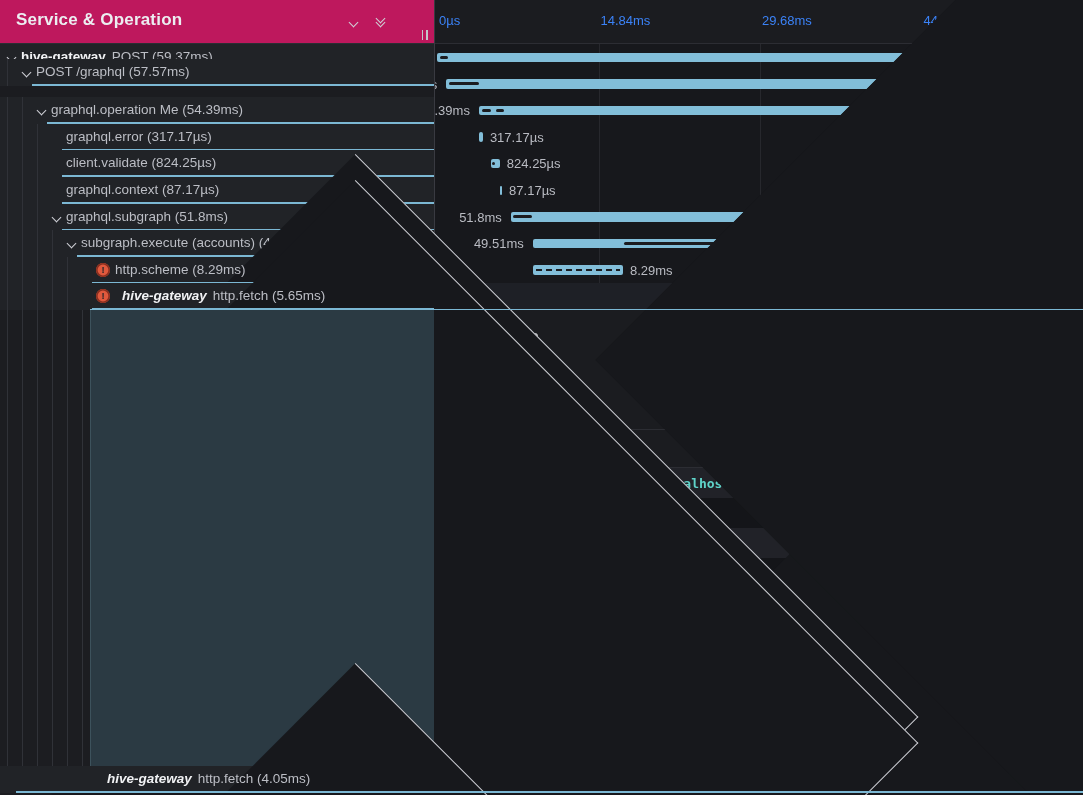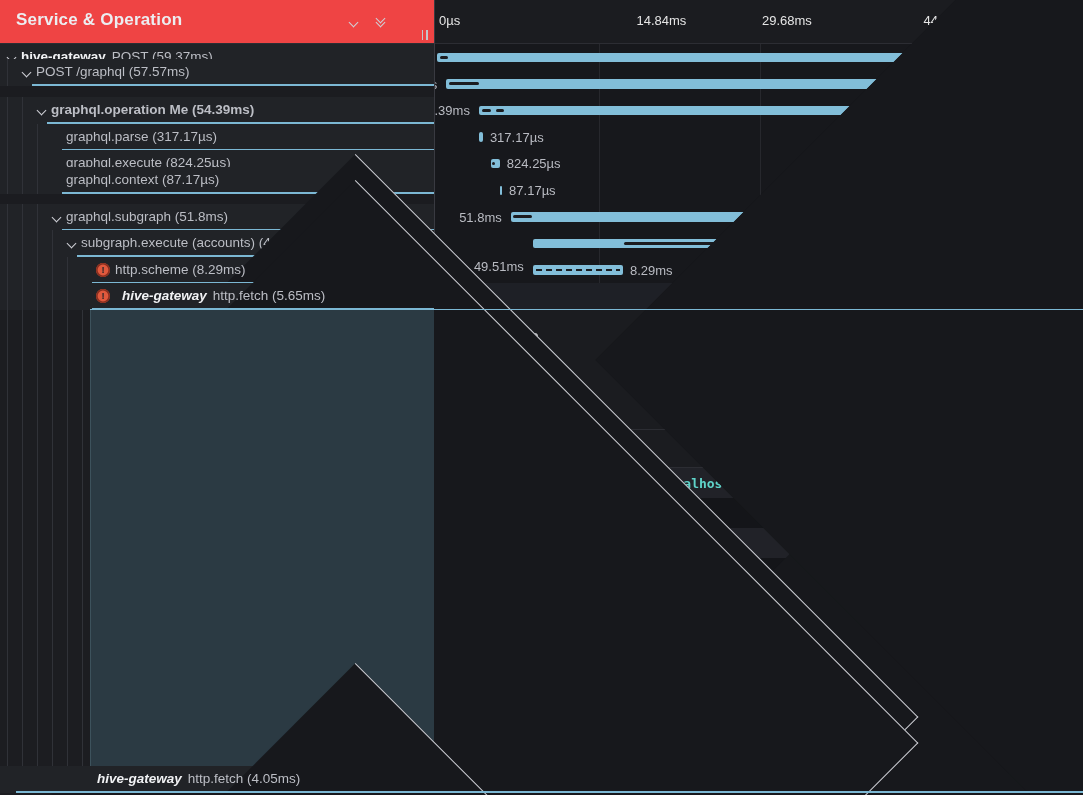--- a/index.html
+++ b/index.html
@@ -1,21 +1,21 @@
 <!DOCTYPE html>
 <html><head>
 <meta charset="utf-8">
 <style>
   html,body{margin:0;padding:0;background:#0e0f12;}
   .app{position:relative;width:1083px;height:795px;background:#17181c;overflow:hidden;
        font-family:"Liberation Sans",sans-serif;-webkit-font-smoothing:antialiased;}
 
   
   .left{position:absolute;left:0;top:0;width:434px;height:795px;background:#1b1c20;border-right:1px solid #393a41;z-index:3;}
-  .left-header{position:absolute;left:0;top:0;width:434px;height:43px;background:#ef4444;border-bottom:1px solid #2c2d33;}
+  .left-header{position:absolute;left:0;top:0;width:434px;height:43px;background:#be185d;border-bottom:1px solid #2c2d33;}
   .lh-title{position:absolute;left:16px;top:10px;font-size:17px;font-weight:bold;color:#eceef1;letter-spacing:.2px;}
   .lh-icons{position:absolute;right:30px;top:14px;display:flex;gap:20px;align-items:center;height:16px;}
   .chev{display:inline-block;width:6px;height:6px;border-right:1.7px solid #cfd0d6;border-bottom:1.7px solid #cfd0d6;}
   .chev.down{transform:rotate(45deg);}
   .chev.right{transform:rotate(-45deg);}
   .dbl-down{display:flex;flex-direction:column;gap:0px;}
   .dbl-down .chev{margin-top:-3px;}
   .dbl-right{display:flex;}
   .dbl-right .chev{margin-left:-3px;}
   .resize-handle{position:absolute;right:6px;bottom:3px;display:flex;gap:3px;}
@@ -32,21 +32,21 @@
             text-align:center;line-height:14px;}
   .gutter{position:absolute;left:0;top:310px;width:90px;height:482px;background:#1c1d21;}
   .sel-block{position:absolute;left:90px;top:310px;width:344px;height:456px;background:#2b3a43;
              border-left:1px solid #3d525c;box-sizing:border-box;}
   .bottom-row-left{position:absolute;left:76px;top:766px;width:358px;height:25.5px;background:#212327;}
 
   
   .right{position:absolute;left:435px;top:0;width:648px;height:795px;background:#17181c;overflow:hidden;}
   .gridline{position:absolute;top:0;bottom:0;width:1px;background:#27282d;z-index:0;}
   .ruler{position:absolute;left:0;top:0;width:648px;height:43px;background:#1b1c20;border-bottom:1px solid #2c2d33;z-index:1;}
-  .tick{position:absolute;top:13px;font-size:13px;color:#e5e5e5;}
+  .tick{position:absolute;top:13px;font-size:13px;color:#3b82f6;}
   .tl-row{position:absolute;left:0;width:648px;height:26.6px;z-index:1;}
   .tl-row.sel{background:#1e2026;}
   .bar{position:absolute;top:8.6px;height:9.4px;background:#82bed9;border-radius:2px;}
   .bar .seg{position:absolute;top:3.2px;height:3px;background:#1b1c20;border-radius:1.5px;}
   .bar .dash{position:absolute;left:3px;right:3px;top:3.4px;height:2.6px;
              background:repeating-linear-gradient(90deg,#1b1c20 0 6px,transparent 6px 10px);}
   .bar-label{position:absolute;top:6px;font-size:13px;color:#b9bbc2;white-space:nowrap;}
   .bar-label.sel{color:#ffffff;font-weight:bold;}
 
   
@@ -88,21 +88,21 @@
 <div class="app">
 
   <div class="right">
     <div id="gridlines">
         <div class="gridline" style="left: 163.5px;"></div>
         <div class="gridline" style="left: 325px;"></div>
         <div class="gridline" style="left: 486.5px;"></div>
       </div>
     <div class="ruler" id="ruler">
         <span class="tick" style="left: 4px;">0µs</span>
-        <span class="tick" style="left: 165.5px; margin-left: 36px;">14.84ms</span>
+        <span class="tick" style="left: 165.5px;">14.84ms</span>
         <span class="tick" style="left: 327px;">29.68ms</span>
         <span class="tick" style="left: 488.5px;">44.53ms</span>
         <span class="tick" style="right: 8px;">59.37ms</span>
       </div>
     <div id="tl-rows">
         <div class="tl-row" style="top: 44px;">
           <div class="bar" style="left: 2px; width: 646px;">
             <div class="seg" style="left: 2.72023px; width: 8.70473px;"></div>
             <div class="seg" style="left: 634.357px; width: 7.0726px;"></div>
           </div>
@@ -139,21 +139,21 @@
             <div class="seg" style="left: 1.84976px; width: 19.5856px;"></div>
           </div>
           <span class="bar-label" style="right: 581.227px;">51.8ms</span>
         </div>
         <div class="tl-row" style="top: 230.2px;">
           <div class="bar" style="left: 97.7521px; width: 538.714px;">
             <div class="seg" style="left: 91.3997px; width: 148.525px;"></div>
             <div class="seg" style="left: 301.945px; width: 188.24px;"></div>
             <div class="seg" style="left: 533.165px; width: 5.44046px;"></div>
           </div>
-          <span class="bar-label" style="right: 559.248px; margin-top: 23px;">49.51ms</span>
+          <span class="bar-label" style="right: 559.248px;">49.51ms</span>
         </div>
         <div class="tl-row" style="top: 256.8px;">
           <div class="bar" style="left: 97.7521px; width: 90.2028px;">
             <div class="dash"></div>
           </div>
           <span class="bar-label" style="left: 194.955px;">8.29ms</span>
         </div>
         <div class="tl-row sel" style="top: 283.4px;">
           <div class="bar" style="left: 337.676px; width: 61.4772px;">
             <div class="dash"></div>
@@ -283,42 +283,42 @@
           <span class="chev down" style="position: absolute; top: 10px; left: 8px;"></span>
           <span class="t-text" style="left: 21px;"><span class="t-svc">hive-gateway</span>POST (59.37ms)</span>
           <div class="ul" style="left: 17px;"></div>
         </div>
         <div class="t-row" style="top: 59px;">
           <div class="guide" style="left: 7px;"></div>
           <span class="chev down" style="position: absolute; top: 10px; left: 23px;"></span>
           <span class="t-text" style="left: 36px;">POST /graphql (57.57ms)</span>
           <div class="ul" style="left: 32px;"></div>
         </div>
-        <div class="t-row" style="top: 97.2px; font-weight: bold;">
+        <div class="t-row" style="top: 97.2px;">
           <div class="guide" style="left: 7px;"></div>
           <div class="guide" style="left: 22px;"></div>
           <span class="chev down" style="position: absolute; top: 10px; left: 38px;"></span>
           <span class="t-text" style="left: 51px;">graphql.operation Me (54.39ms)</span>
           <div class="ul" style="left: 47px;"></div>
         </div>
         <div class="t-row" style="top: 123.8px;">
           <div class="guide" style="left: 7px;"></div>
           <div class="guide" style="left: 22px;"></div>
           <div class="guide" style="left: 37px;"></div>
-          <span class="t-text" style="left: 66px;">graphql.parse (317.17µs)</span>
+          <span class="t-text" style="left: 66px;">graphql.error (317.17µs)</span>
           <div class="ul" style="left: 62px;"></div>
         </div>
         <div class="t-row" style="top: 150.4px;">
           <div class="guide" style="left: 7px;"></div>
           <div class="guide" style="left: 22px;"></div>
           <div class="guide" style="left: 37px;"></div>
-          <span class="t-text" style="left: 66px;">graphql.execute (824.25µs)</span>
+          <span class="t-text" style="left: 66px;">client.validate (824.25µs)</span>
           <div class="ul" style="left: 62px;"></div>
         </div>
-        <div class="t-row" style="top: 167px;">
+        <div class="t-row" style="top: 177px;">
           <div class="guide" style="left: 7px;"></div>
           <div class="guide" style="left: 22px;"></div>
           <div class="guide" style="left: 37px;"></div>
           <span class="t-text" style="left: 66px;">graphql.context (87.17µs)</span>
           <div class="ul" style="left: 62px;"></div>
         </div>
         <div class="t-row" style="top: 203.6px;">
           <div class="guide" style="left: 7px;"></div>
           <div class="guide" style="left: 22px;"></div>
           <div class="guide" style="left: 37px;"></div>
@@ -363,21 +363,21 @@
         <div class="guide" style="left: 22px;"></div>
         <div class="guide" style="left: 37px;"></div>
         <div class="guide" style="left: 52px;"></div>
         <div class="guide" style="left: 67px;"></div>
         <div class="guide" style="left: 82px;"></div>
       </div>
     <div class="sel-block"></div>
     <div class="bottom-row-left" id="bottom-left">
         <div class="t-row" style="top: 0px; left: -76px; width: 434px;">
           <span class="chev right" style="position: absolute; top: 10px; left: 83px;"></span>
-          <span class="t-text" style="left: 97px;"><span class="t-svc it">hive-gateway</span>http.fetch (4.05ms)</span>
+          <span class="t-text" style="left: 107px;"><span class="t-svc it">hive-gateway</span>http.fetch (4.05ms)</span>
           <div class="ul" style="left: 16px;"></div>
         </div>
       </div>
   </div>
 
   <div class="blue-line" style="top:308.8px"></div>
   <div class="blue-line" style="top:791.3px"></div>
 </div>
 
 </body></html>

